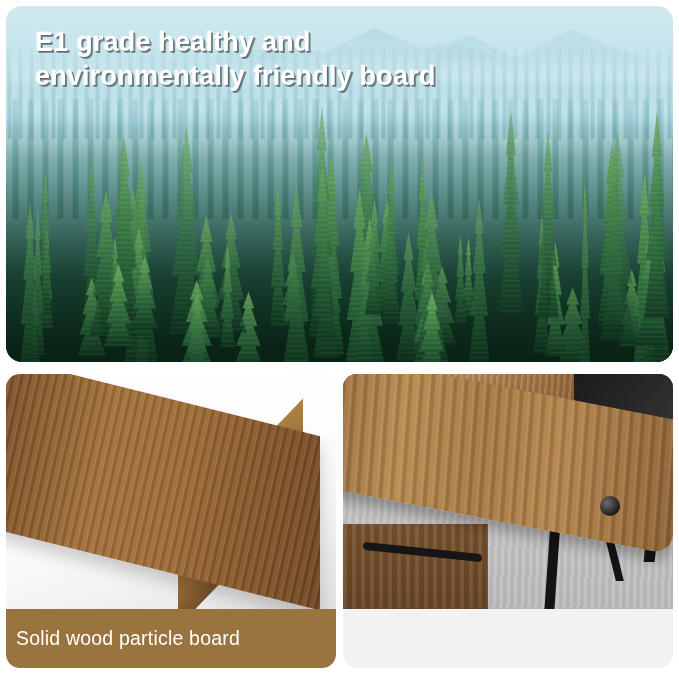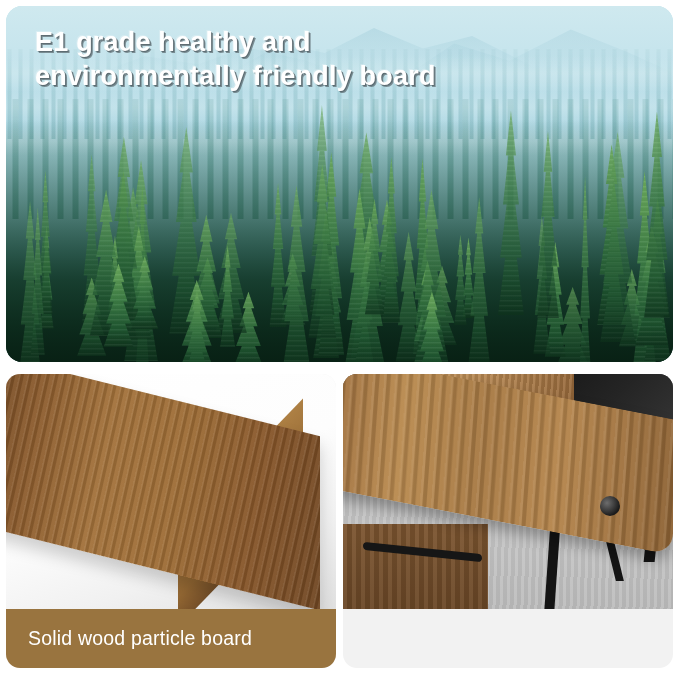--- a/index.html
+++ b/index.html
@@ -296,21 +296,21 @@
     background: #1a1a1a;
   }
 
   
   .caption {
     position: absolute;
     left: 0; right: 0; bottom: 0;
     height: 59px;
     display: flex;
     align-items: center;
-    padding-left: 22px;
+    padding-left: 10px;
     box-sizing: border-box;
     color: #ffffff;
     font-size: 19.5px;
     letter-spacing: .2px;
   }
   .caption.left-cap  { background: #99743f; }
   .caption.right-cap { background: #a67c4c; }
 </style>
 </head>
 <body>

